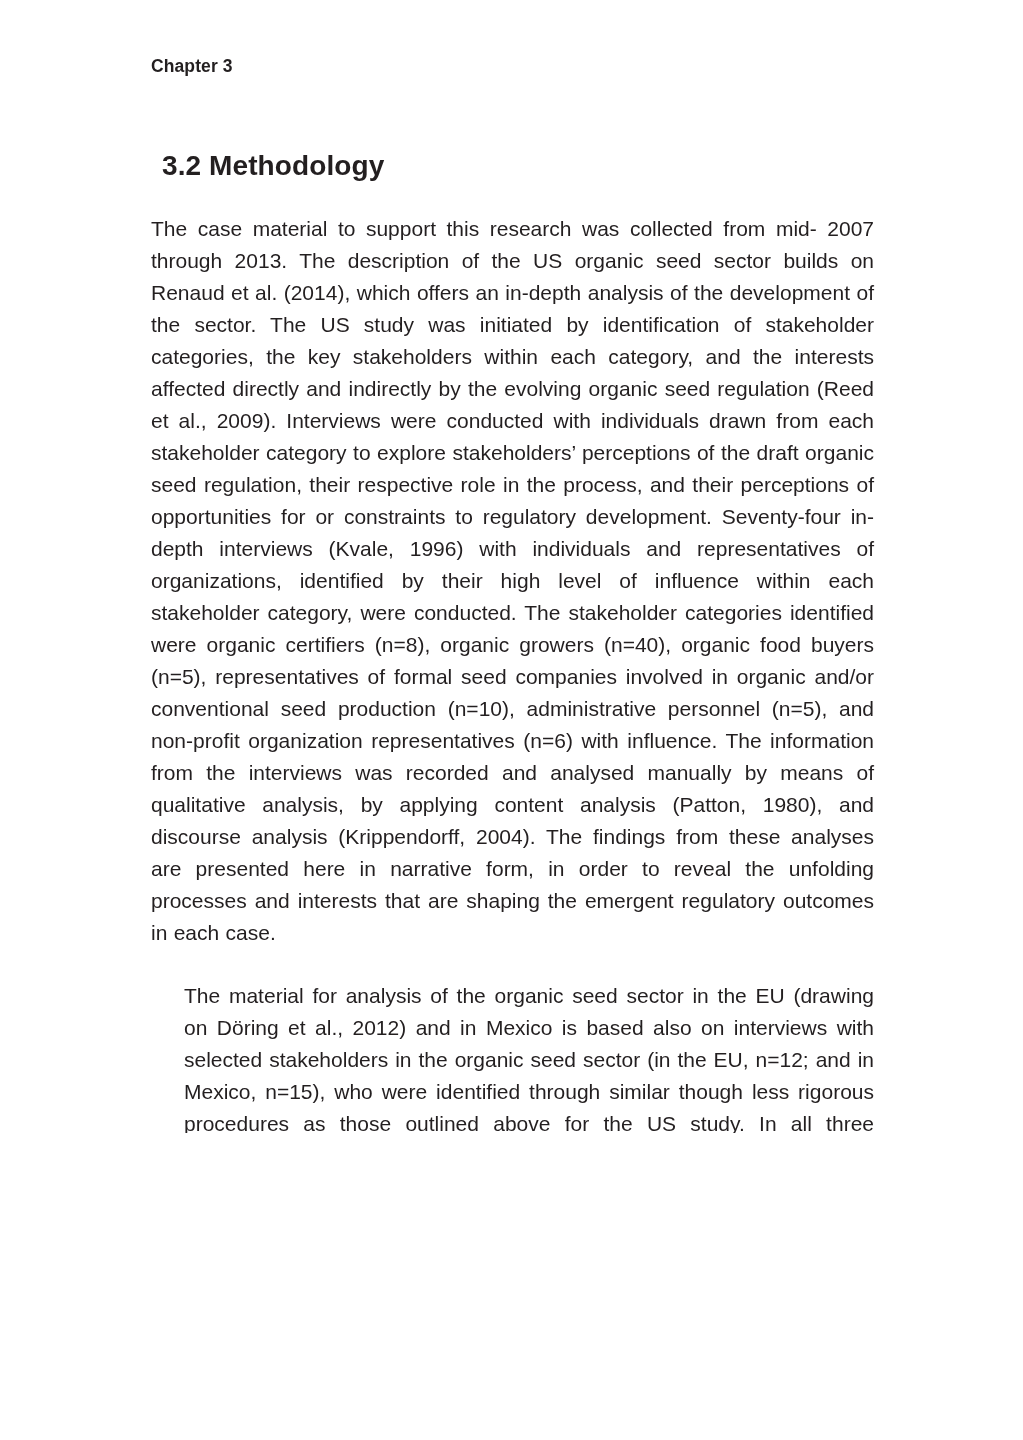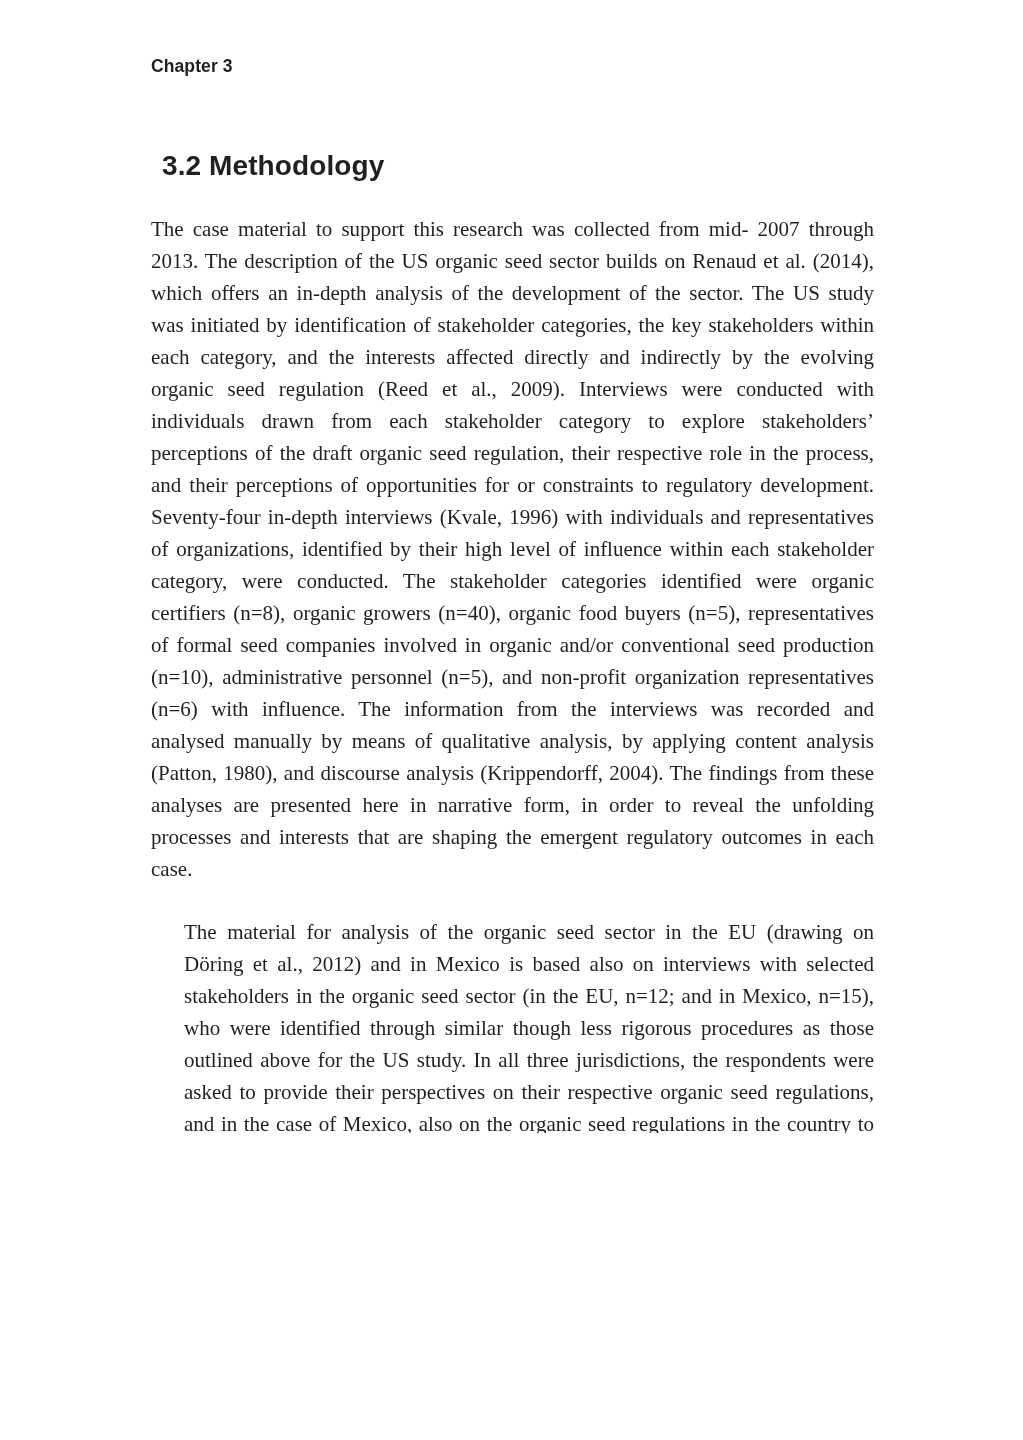--- a/index.html
+++ b/index.html
@@ -31,21 +31,20 @@
     margin: 11px;
     font-size: 28px;
     font-weight: bold;
     letter-spacing: 0.1px;
   }
   .body-text {
     position: absolute;
     top: 213px;
     left: 151px;
     width: 723px;
-    font-family: Liberation Serif, serif;
   }
   .body-text p {
     margin: 0;
     font-size: 21px;
     line-height: 32px;
     text-align: justify;
     word-spacing: 0.5px;
   }
   .body-text p + p {
     margin-top: 31px;

